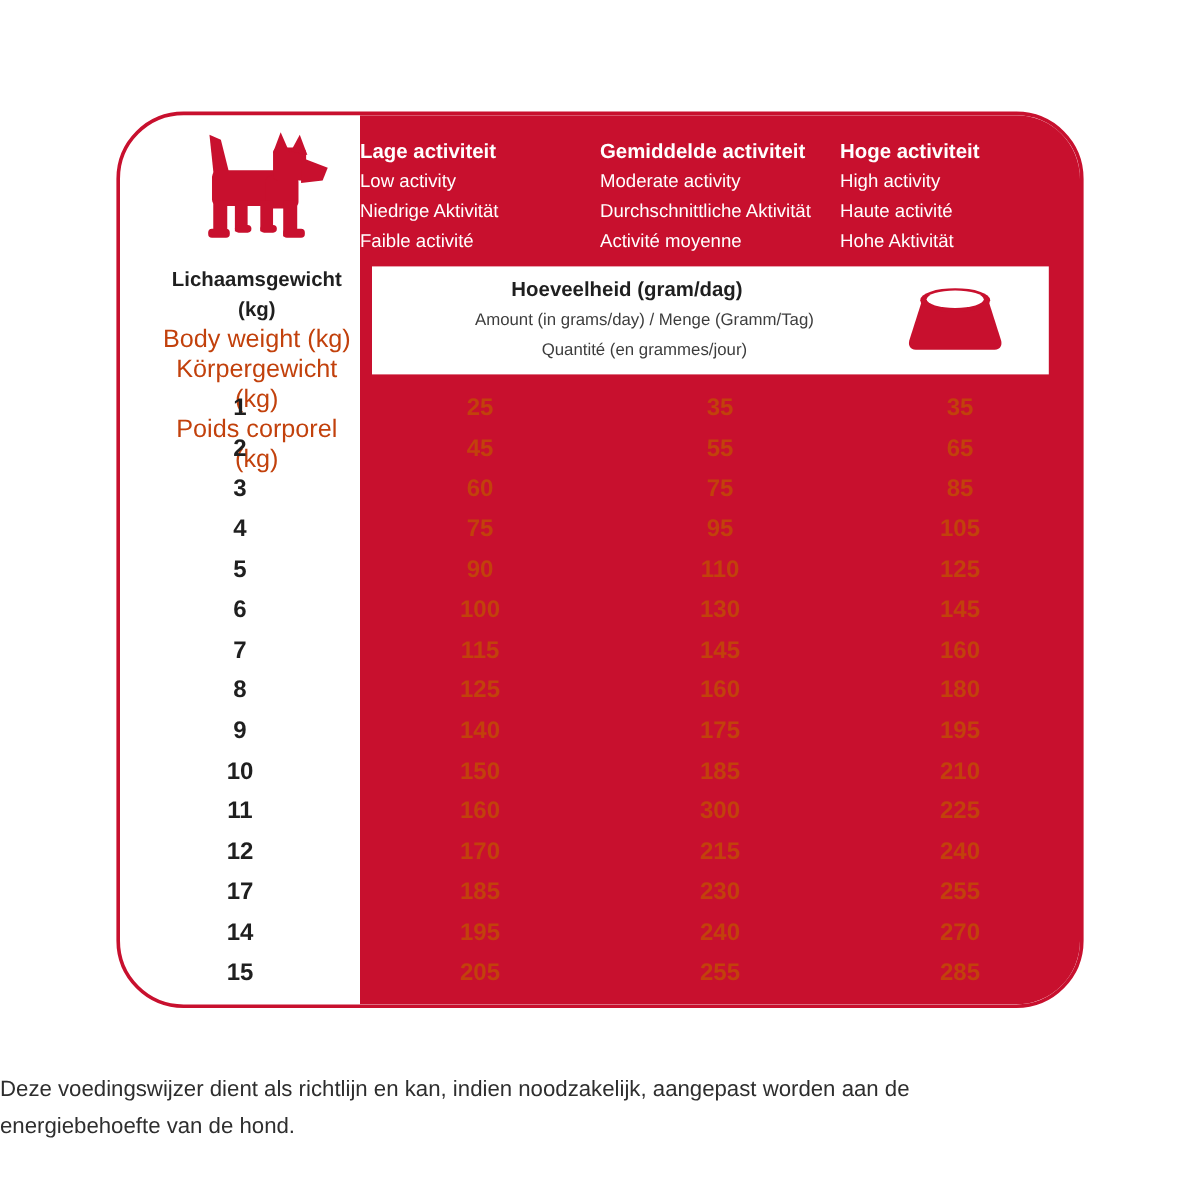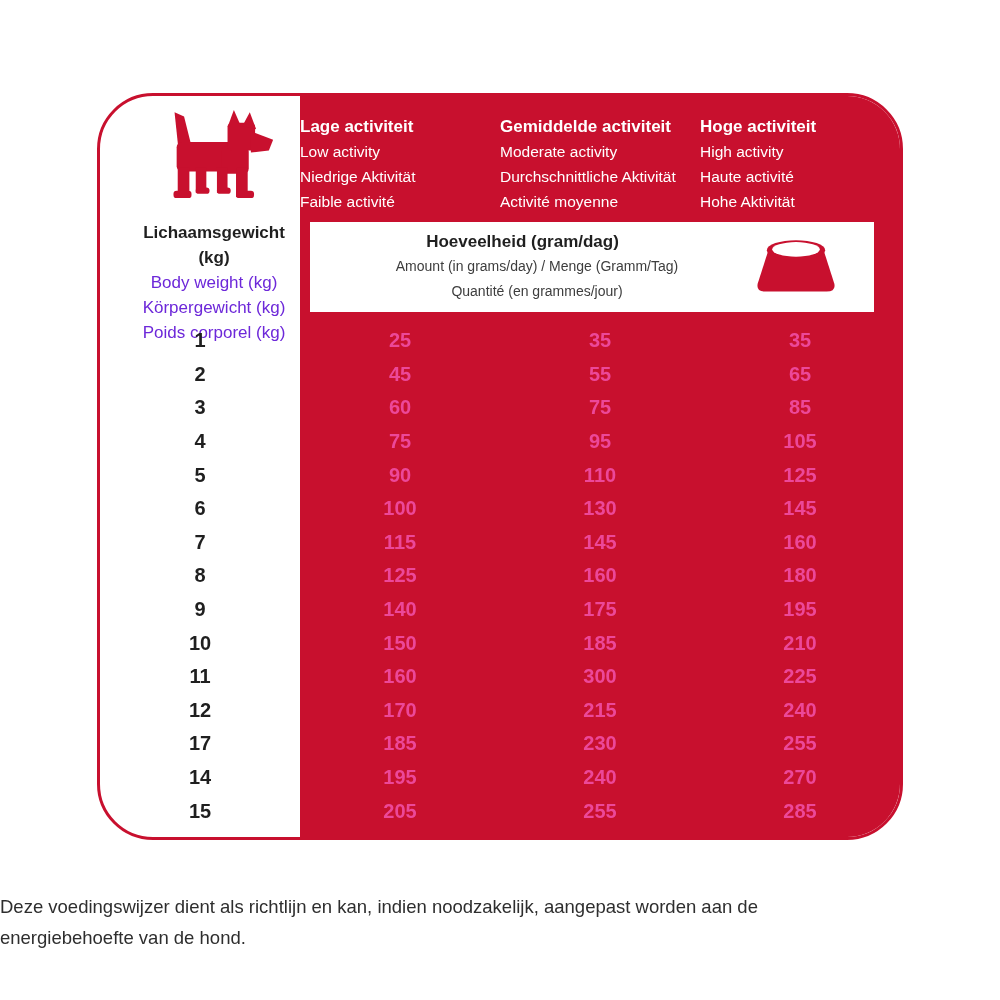--- a/index.html
+++ b/index.html
@@ -12,40 +12,40 @@
           overflow:hidden; }
 
   .red-fill { position:absolute; left:200px; top:0; right:0; bottom:0;
               background:var(--red); }
 
   .dog-wrap { position:absolute; left:42px; top:12px; width:152px; height:106px; }
 
   .weight-header { position:absolute; left:0; top:124px; width:200px;
                    text-align:center;padding-left:28px; }
   .weight-header .t { font-size:17px; font-weight:700; color:#1f1f1f; line-height:25px; }
-  .weight-header .s { font-size:17px; color:#6d28d9; line-height:25px; }
+  .weight-header .s { font-size:21px; color:#c2410c; line-height:25px; }
 
   .activity-headers { position:absolute; left:200px; top:18px; right:0;
                       display:flex; }
   .act-col { flex:1; color:#fff; }
   .act-col .t { font-size:17px; font-weight:700; line-height:25px; }
   .act-col .s { font-size:15.5px; line-height:25px; font-weight:400; }
 
   .banner { position:absolute; left:210px; top:126px; width:564px; height:90px;
             background:#fff; }
   .banner-text { position:absolute; left:0; top:7px; width:425px; text-align:center; }
   .banner-text .t { font-size:17px; font-weight:700; color:#1f1f1f; line-height:25px; }
   .banner-text .s { font-size:14px; color:#3d3d3d; line-height:25px;margin-left:29px; }
   .bowl-wrap { position:absolute; left:440px; top:14px; width:92px; height:62px; }
 
   .rows { position:absolute; left:0; top:228px; right:0; }
   .row { display:flex; height:33.6px; align-items:center; }
   .cell { flex:1; text-align:center; font-size:20px; font-weight:700; }
   .cell.w { color:#1f1f1f; }
-  .cell.v { color:#ec4899; }
+  .cell.v { color:#c2410c; }
 
   .footer { position:absolute; left:0; top:891px; width:1000px; text-align:left;
             font-size:18.5px; line-height:31px; color:#2e2e2e; }
 </style>
 </head>
 <body>
 
 <div class="page">
   <div class="card">
     <div class="red-fill"></div>

